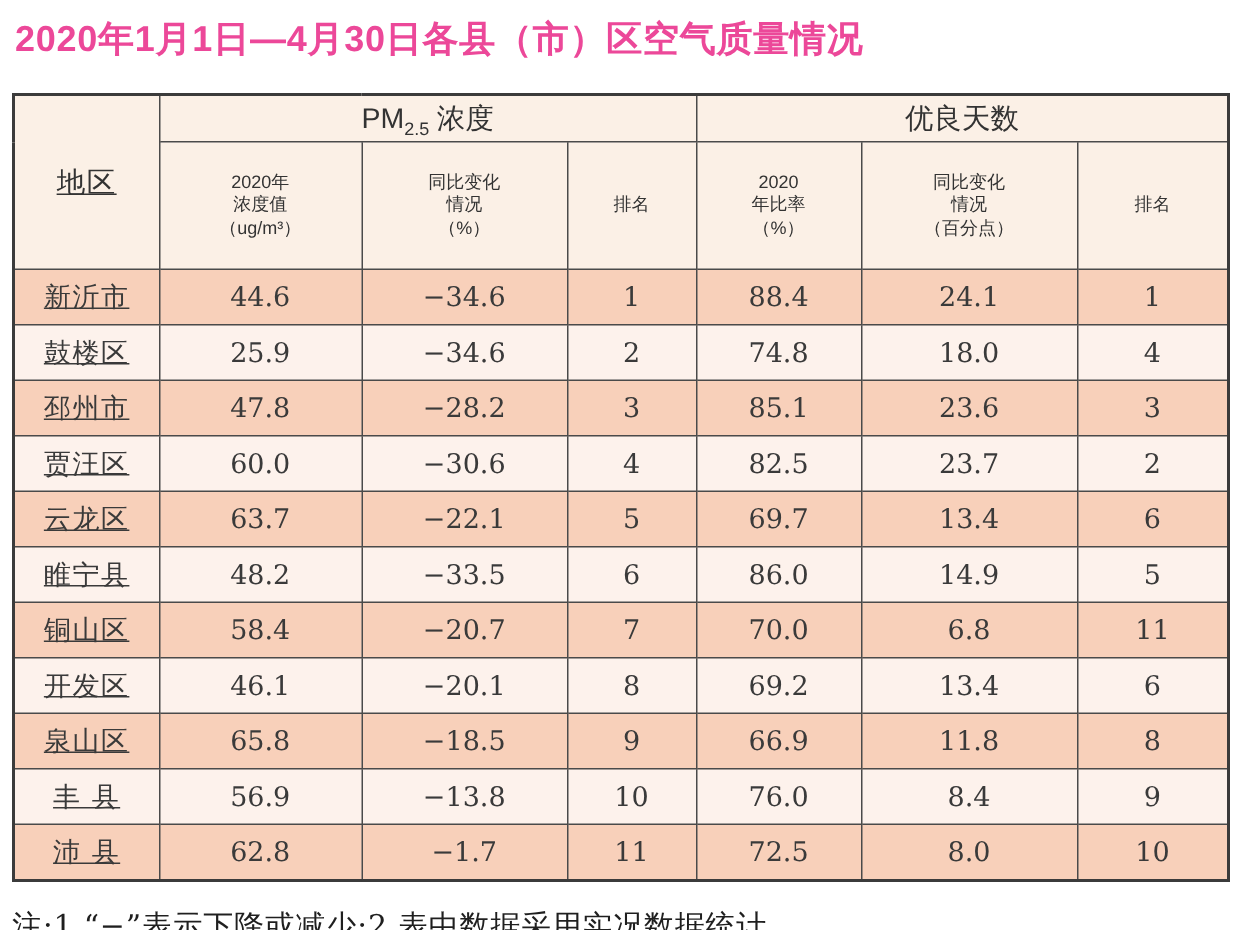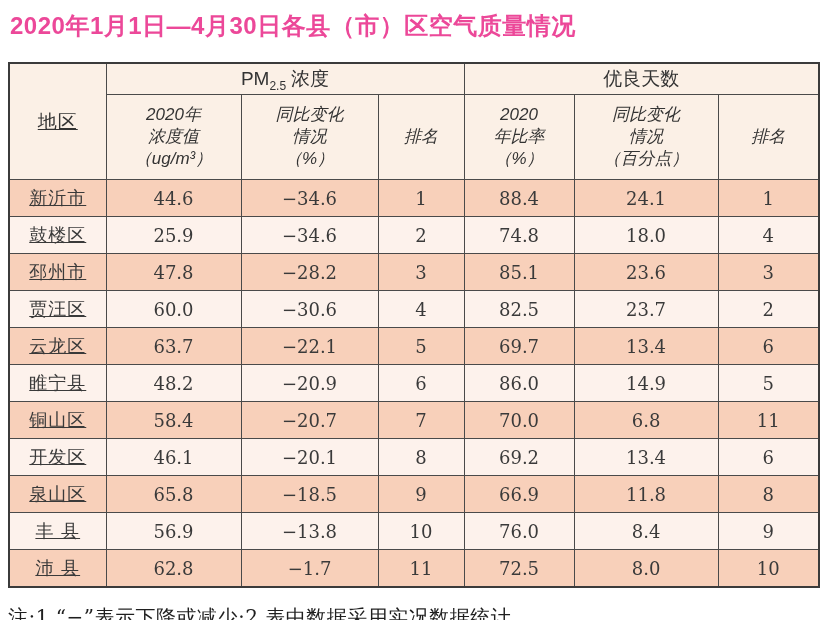--- a/index.html
+++ b/index.html
@@ -33,21 +33,21 @@
     padding: 0;
   }
   .air-table thead th {
     background: #fbf0e6;
     font-weight: normal;
     color: #333333;
   }
   .group-row th { height: 30px; font-size: 19px; }
   .group-row sub { font-size: 12px; }
   .gsuffix { margin-left: 5px; }
-  .sub-row th { height: 84px; font-size: 17px; line-height: 1.3; font-style: italic; }
+  .sub-row th { height: 84px; font-size: 12px; line-height: 1.3; }
   .air-table tbody td {
     height: 36px;
     font-size: 18px;
     font-family: "DejaVu Serif", serif;
     color: #3a3a3a;
   }
   .air-table tbody tr:nth-child(odd)  td { background: #f8d0ba; }
   .air-table tbody tr:nth-child(even) td { background: #fdf2ec; }
   .region-col { letter-spacing: 1px; text-decoration: underline; }
   .footnote {
@@ -146,21 +146,21 @@
       <td>63.7</td>
       <td>−22.1</td>
       <td>5</td>
       <td>69.7</td>
       <td>13.4</td>
       <td>6</td>
     </tr>
     <tr>
       <td class="region-col">睢宁县</td>
       <td>48.2</td>
-      <td>−20.9</td>
+      <td>−33.5</td>
       <td>6</td>
       <td>86.0</td>
       <td>14.9</td>
       <td>5</td>
     </tr>
     <tr>
       <td class="region-col">铜山区</td>
       <td>58.4</td>
       <td>−20.7</td>
       <td>7</td>

